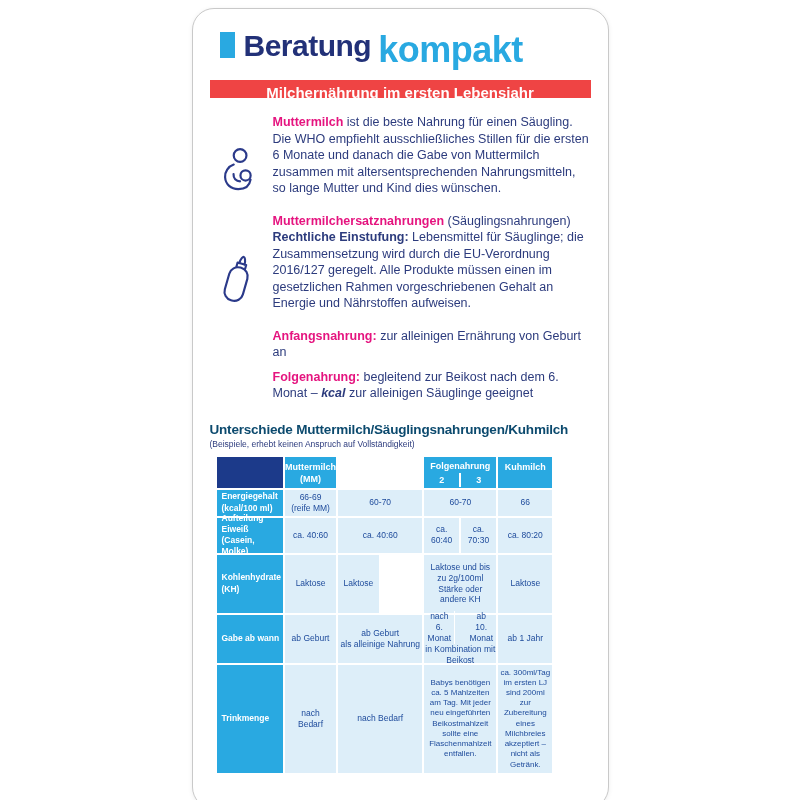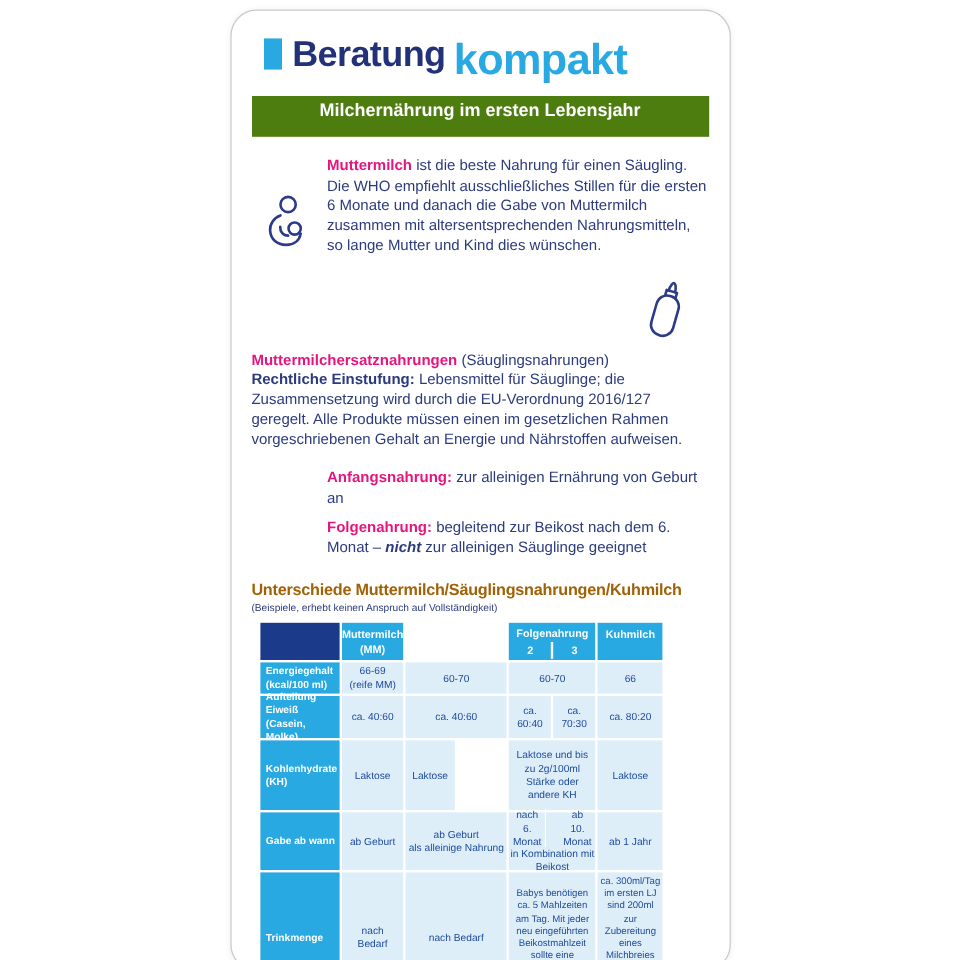--- a/index.html
+++ b/index.html
@@ -18,35 +18,35 @@
     box-shadow:0 1px 5px rgba(0,0,0,0.07);
     padding:16px 17px 0 17px;
     box-sizing:content-box;
   }
   
   .brand-row{display:flex;align-items:flex-start;margin:4px 0 0 10px;}
   .brand-square{width:15px;height:26px;background:#29a9e1;margin-right:9px;margin-top:3px;}
   .brand-dark{color:#223178;font-weight:bold;font-size:30px;letter-spacing:-0.5px;}
   .brand-light{color:#29a9e1;font-weight:bold;font-size:36px;letter-spacing:-0.5px;margin-left:7px;}
   .banner{
-    margin-top:9px;background:#4d7c0f;color:#fff;
+    margin-top:9px;background:#ef4444;color:#fff;
     font-weight:bold;font-size:15px;text-align:center;
-    height:34px;line-height:26px;
+    height:18px;line-height:26px;
   }
   
   .para{display:flex;margin-top:16px;align-items:flex-end;}
   .para .icon-col{width:63px;flex:none;display:flex;justify-content:flex-start;padding-left:11px;box-sizing:border-box;}
   .para .text-col{flex:1;color:#2c3b7d;font-size:12.5px;line-height:1.32;}
   .pink{color:#e5147f;font-weight:bold;}
   .navy-bold{font-weight:bold;color:#2c3b7d;}
   .indent{margin-left:63px;margin-top:16px;color:#2c3b7d;font-size:12.5px;line-height:1.32;}
   .em-italic{font-style:italic;font-weight:bold;}
   svg.line-icon{stroke:#2b3a8a;fill:none;stroke-width:2.4;stroke-linecap:round;stroke-linejoin:round;}
   
-  .sect-title{margin-top:20px;color:#a16207;font-weight:bold;font-size:13.5px;letter-spacing:-0.2px;}
+  .sect-title{margin-top:20px;color:#0c4a6e;font-weight:bold;font-size:13.5px;letter-spacing:-0.2px;}
   .sect-sub{margin-top:2px;color:#2c3b7d;font-size:8.5px;}
   .tbl{
     display:grid;
     grid-template-columns:62fr 45fr 45fr 46fr 38fr 39fr 60fr;
     grid-template-rows:31px 26px 35px minmax(58px,auto) 48px minmax(78px,auto);
     gap:2px;
     width:336px;margin:8px 0 0 7px;background:#fff;
   }
   .r1{grid-row:1}.r2{grid-row:2}.r3{grid-row:3}.r4{grid-row:4}.r5{grid-row:5}.r6{grid-row:6}
   .c1{grid-column:1}.c2{grid-column:2}.c3{grid-column:3}.c4{grid-column:4}
@@ -95,21 +95,21 @@
           <circle cx="27" cy="31" r="5.6"></circle>
           <path d="M21 37.5 C16.5 37.5 13.5 34 13.8 29.5"></path>
         </svg>
       </span>
     </div>
     <div class="text-col">
       <span class="pink">Muttermilch</span><span> ist die beste Nahrung für einen Säugling. Die WHO empfiehlt ausschließliches Stillen für die ersten 6 Monate und danach die Gabe von Muttermilch zusammen mit altersentsprechenden Nahrungsmitteln, so lange Mutter und Kind dies wünschen.</span>
     </div>
   </div>
 
-  <div class="para" style="flex-direction:column;">
+  <div class="para" style="">
     <div class="icon-col">
       <span>
         <svg class="line-icon" width="34" height="58" viewBox="0 0 38 62">
           <g transform="rotate(16 19 31)">
             <rect x="8" y="18" width="21" height="38" rx="10"></rect>
             <path d="M13.5 18 L13.5 13.5 L23.5 13.5 L23.5 18"></path>
             <path d="M15.5 13.5 C15.5 8 17.5 5.5 18.5 5.5 C19.5 5.5 21.5 8 21.5 13.5"></path>
           </g>
         </svg>
       </span>
@@ -122,21 +122,21 @@
         <span class="navy-bold">Rechtliche Einstufung:</span><span> Lebensmittel für Säuglinge; die Zusammensetzung wird durch die EU-Verordnung 2016/127 geregelt. Alle Produkte müssen einen im gesetzlichen Rahmen vorgeschriebenen Gehalt an Energie und Nährstoffen aufweisen.</span>
       </div>
     </div>
   </div>
 
   <div class="indent">
     <span class="pink">Anfangsnahrung:</span><span> zur alleinigen Ernährung von Geburt an</span>
   </div>
 
   <div class="indent" style="margin-top:8px;">
-    <span class="pink">Folgenahrung:</span><span> begleitend zur Beikost nach dem 6. Monat – </span><span class="em-italic">nicht</span><span> zur alleinigen Säuglinge geeignet</span>
+    <span class="pink">Folgenahrung:</span><span> begleitend zur Beikost nach dem 6. Monat – </span><span class="em-italic">kcal</span><span> zur alleinigen Säuglinge geeignet</span>
   </div>
 
   <div class="sect-title">Unterschiede Muttermilch/Säuglingsnahrungen/Kuhmilch</div>
   <div class="sect-sub">(Beispiele, erhebt keinen Anspruch auf Vollständigkeit)</div>
 
   <div class="tbl">
 
     <div class="corner r1 c1"></div>
     <div class="th h-simple r1 c2">Muttermilch
 (MM)</div>

